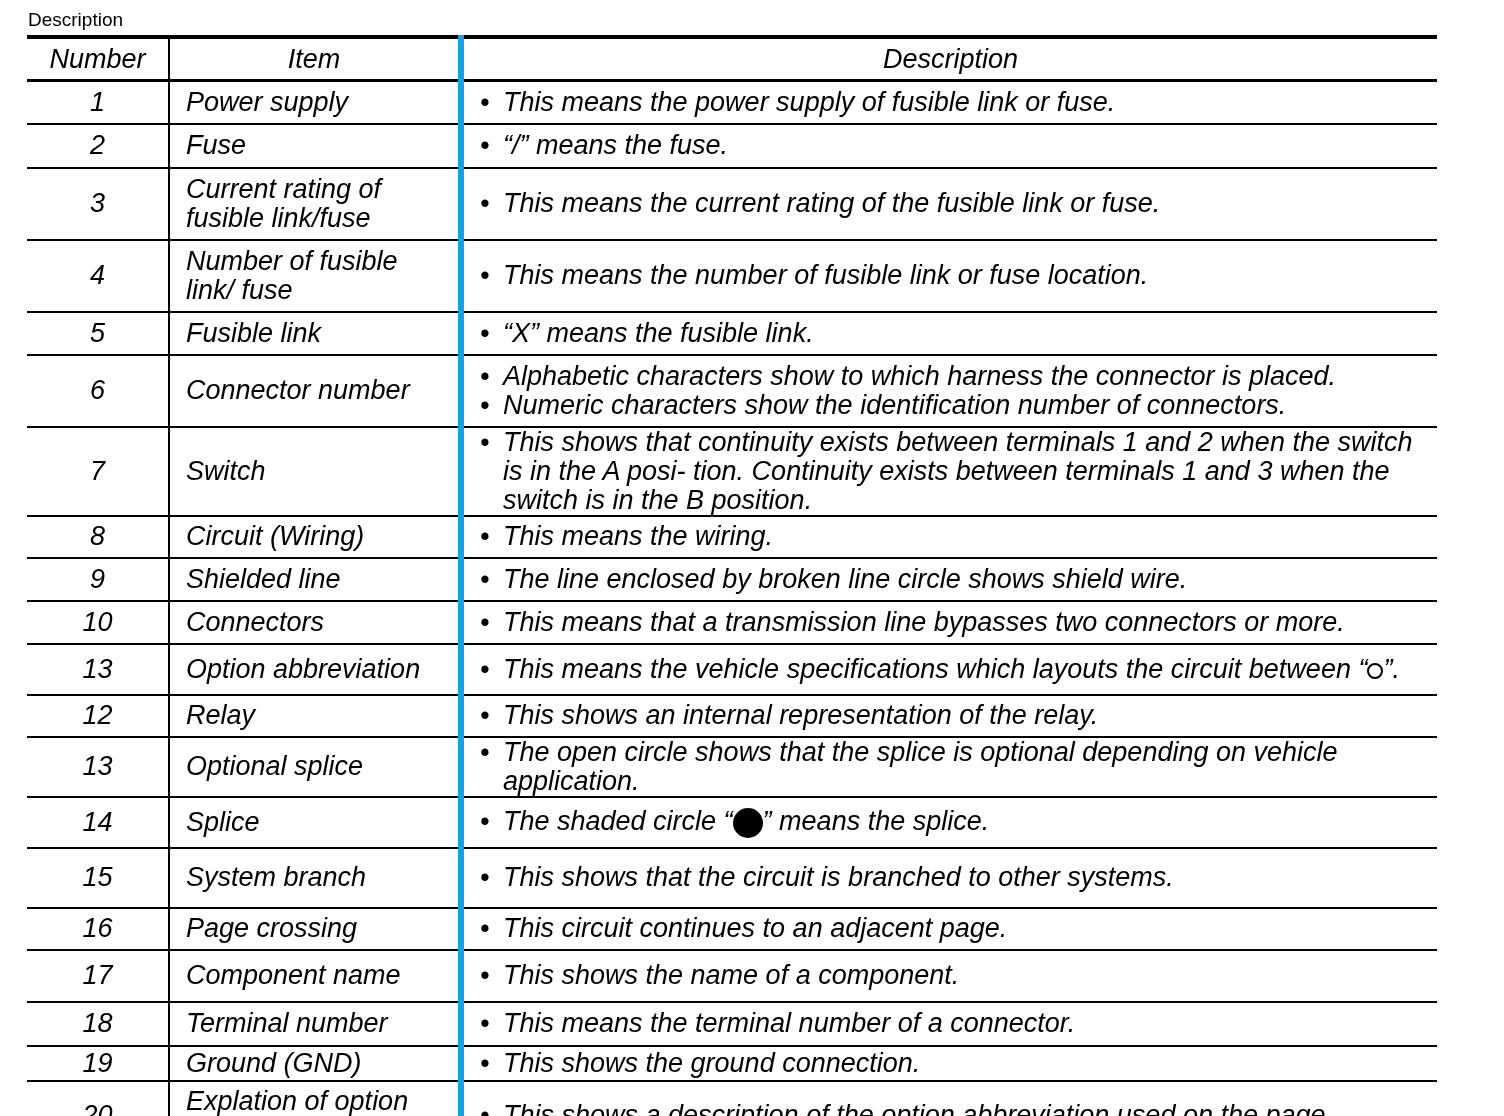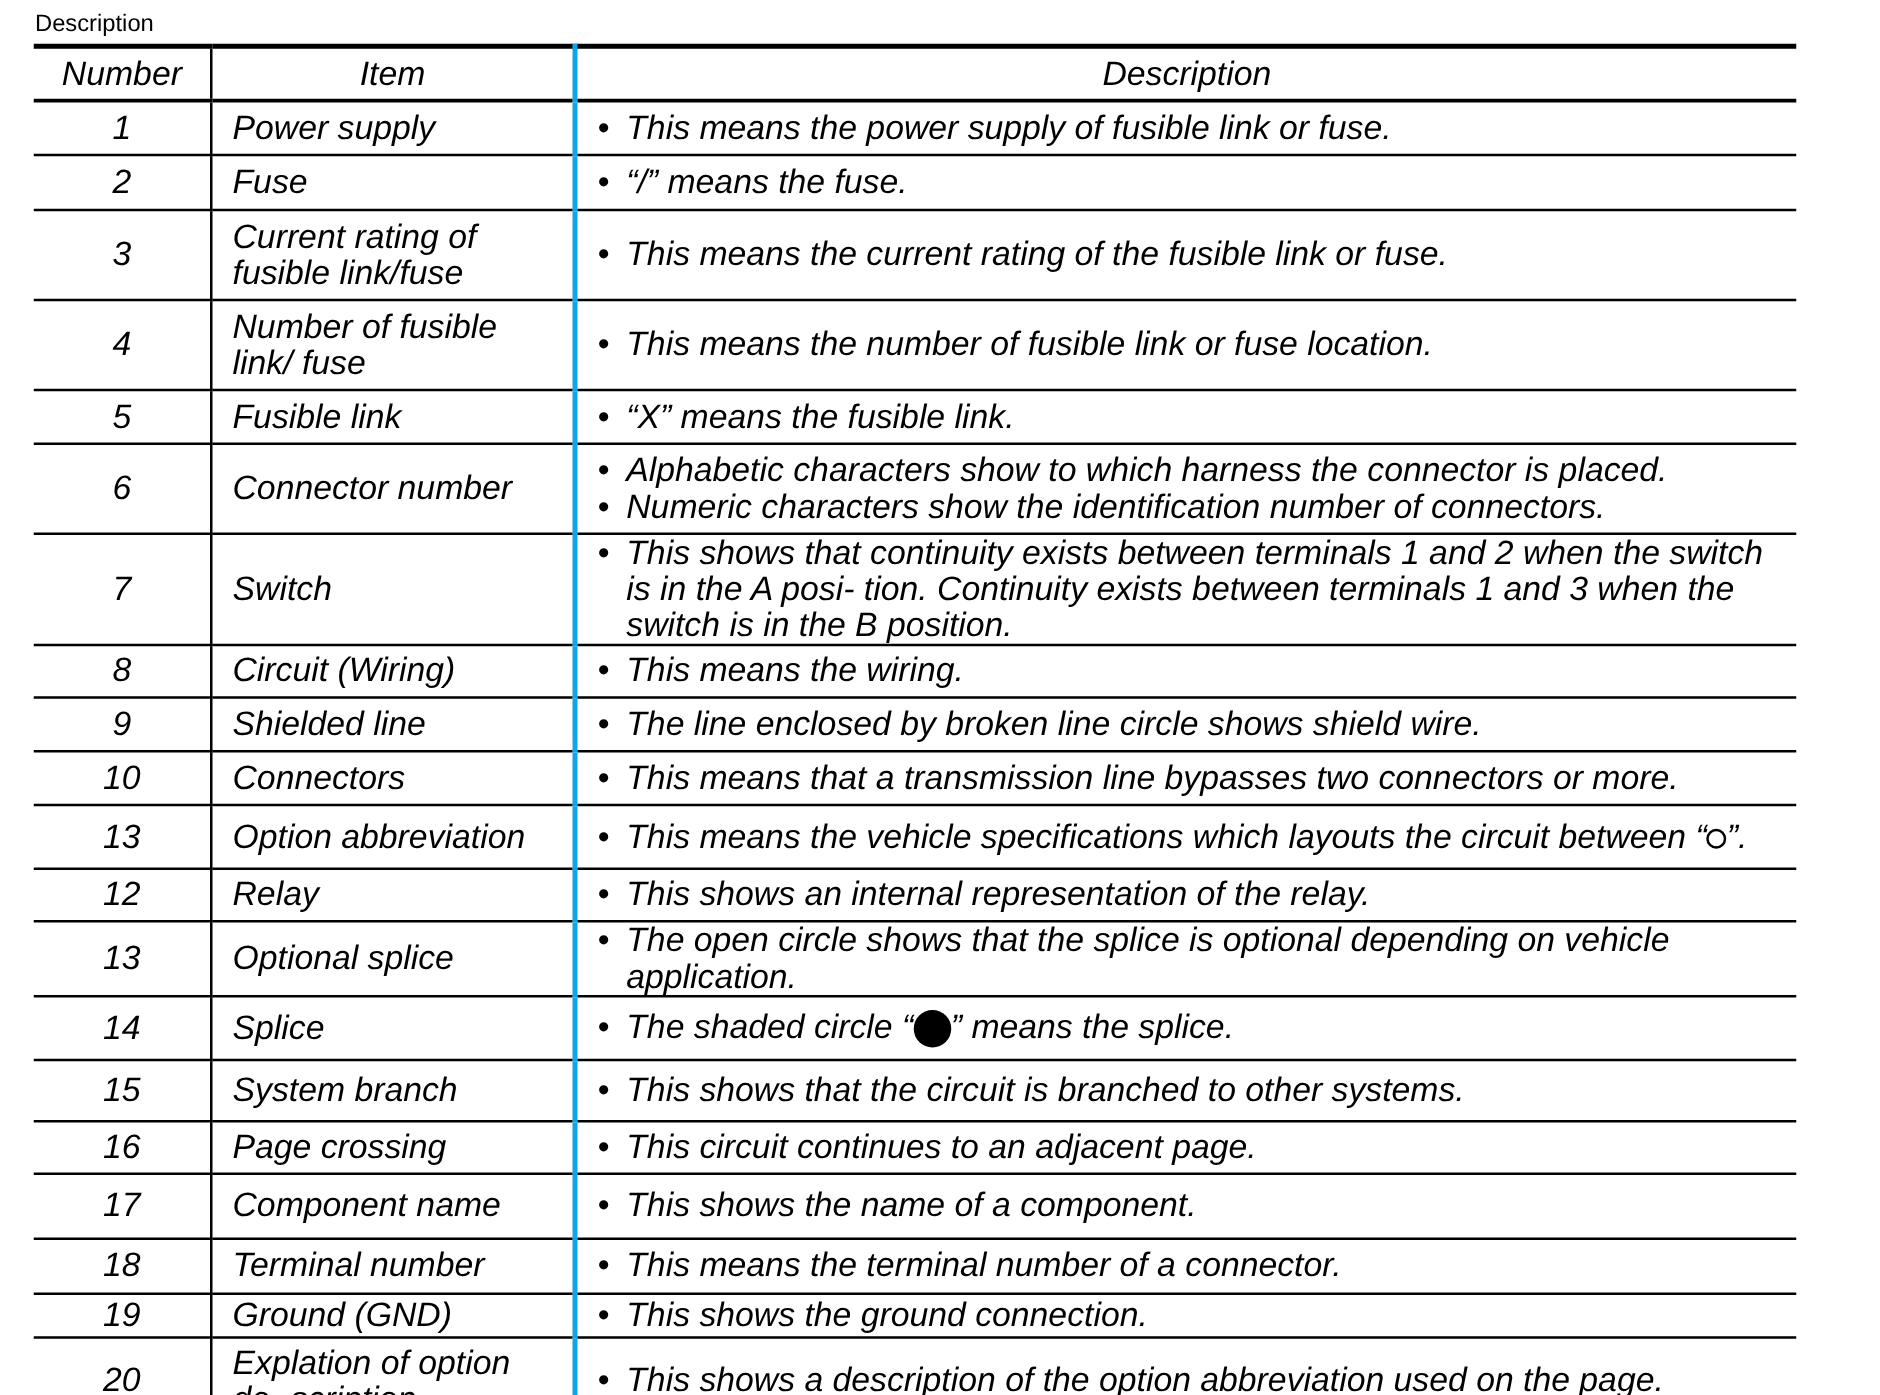--- a/index.html
+++ b/index.html
@@ -3,21 +3,21 @@
 <meta charset="utf-8">
 <style>
   html, body { margin: 0; padding: 0; background: #ffffff; }
   body { width: 1504px; height: 1116px; position: relative; font-family: "Liberation Sans", sans-serif; color: #000; }
   .caption { position: absolute; left: 28px; top: 9px; font-size: 19px; }
   table { position: absolute; left: 27px; top: 35px; width: 1410px; border-collapse: collapse; font-size: 27px; font-style: italic; }
   thead th { font-weight: normal; height: 40px; border-top: 4px solid #000; border-bottom: 3px solid #000; padding: 0; }
   tbody td { border-bottom: 2px solid #000; padding: 0; vertical-align: middle; }
   tbody tr:last-child td { border-bottom: 5px solid #000; }
   th.c1, td.c1 { width: 141px; text-align: center; border-right: 2px solid #000; }
-  th.c2, td.c2 { width: 264px; border-right: 4px solid #0ea5e9; }
+  th.c2, td.c2 { width: 264px; border-right: 6px solid #0ea5e9; }
   th.c2 { text-align: center; }
   td.c2 { padding-left: 16px; padding-right: 8px; line-height: 29px; }
   td.c3 { padding-left: 16px; padding-right: 6px; }
   ul { margin: 0; padding: 0; list-style: none; }
   li { position: relative; padding-left: 23px; line-height: 29px; }
   li .bullet { position: absolute; left: 0; top: 0; }
   .sym-open { display: inline-block; width: 16px; height: 16px; border: 2px solid #000; border-radius: 50%; vertical-align: -1px; box-sizing: border-box; }
   .sym-filled { display: inline-block; width: 30px; height: 30px; background: #000; border-radius: 50%; vertical-align: -8px; }
 </style>
 </head>
@@ -154,21 +154,21 @@
       </tr>
       <tr style="height: 51px;">
         <td class="c1">14</td>
         <td class="c2">Splice</td>
         <td class="c3">
           <ul>
             <li><span class="bullet">•</span><span>The shaded circle “</span><span class="sym-filled"></span><span>” means the splice.</span></li>
           </ul>
         </td>
       </tr>
-      <tr style="height: 49px;">
+      <tr style="height: 60px;">
         <td class="c1">15</td>
         <td class="c2">System branch</td>
         <td class="c3">
           <ul>
             <li><span class="bullet">•</span><span>This shows that the circuit is branched to other systems.</span></li>
           </ul>
         </td>
       </tr>
       <tr style="height: 42px; margin-top: 44px;">
         <td class="c1">16</td>

